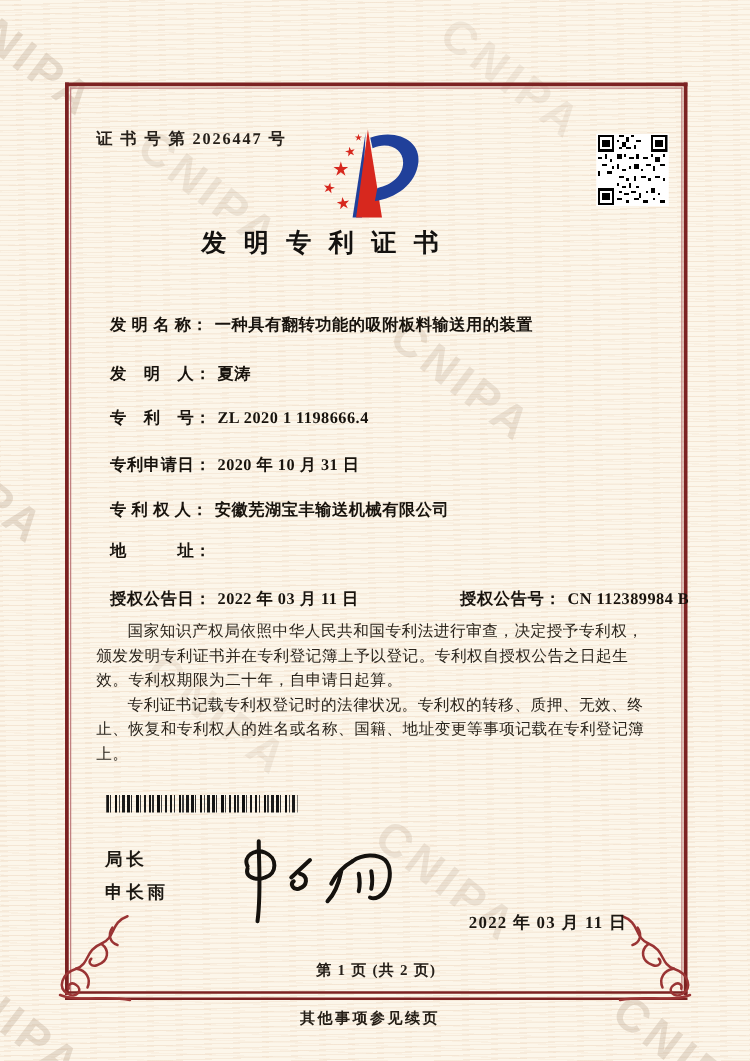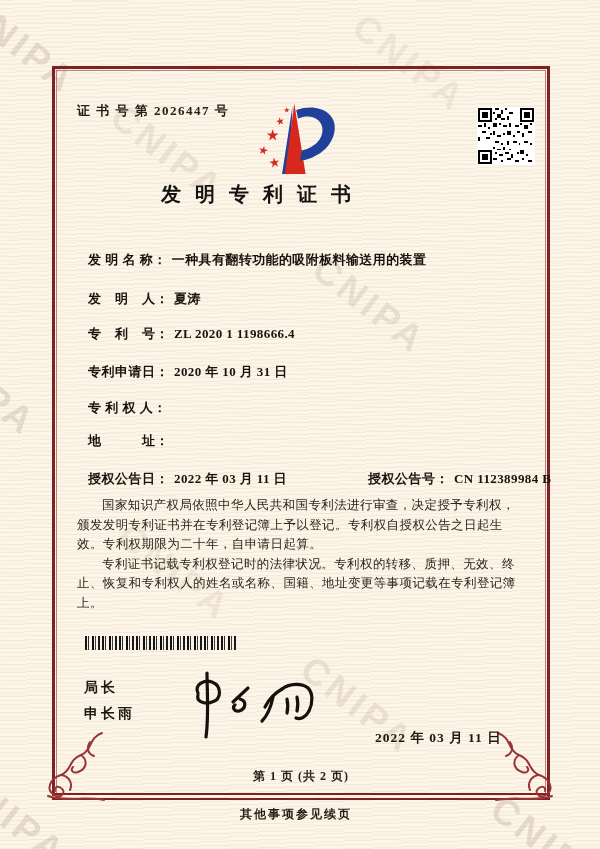--- a/index.html
+++ b/index.html
@@ -234,20 +234,21 @@
   <div class="row" style="top:324px;">
     <span class="lab">专　利　号：</span>
     <span class="val">ZL 2020 1 1198666.4</span>
   </div>
   <div class="row" style="top:362px;">
     <span class="lab">专利申请日：</span>
     <span class="val">2020 年 10 月 31 日</span>
   </div>
   <div class="row" style="top:398px;">
     <span class="lab">专 利 权 人：</span>
+    <span class="val">安徽芜湖宝丰输送机械有限公司</span>
   </div>
   <div class="row" style="top:431px;">
     <span class="lab">地　　　址：</span>
   </div>
   <div class="row" style="top:469px;">
     <span class="lab">授权公告日：</span>
     <span class="val">2022 年 03 月 11 日</span>
   </div>
   <div class="row" style="top:469px;left:340px;margin-left:28px;">
     <span class="lab">授权公告号：</span>

